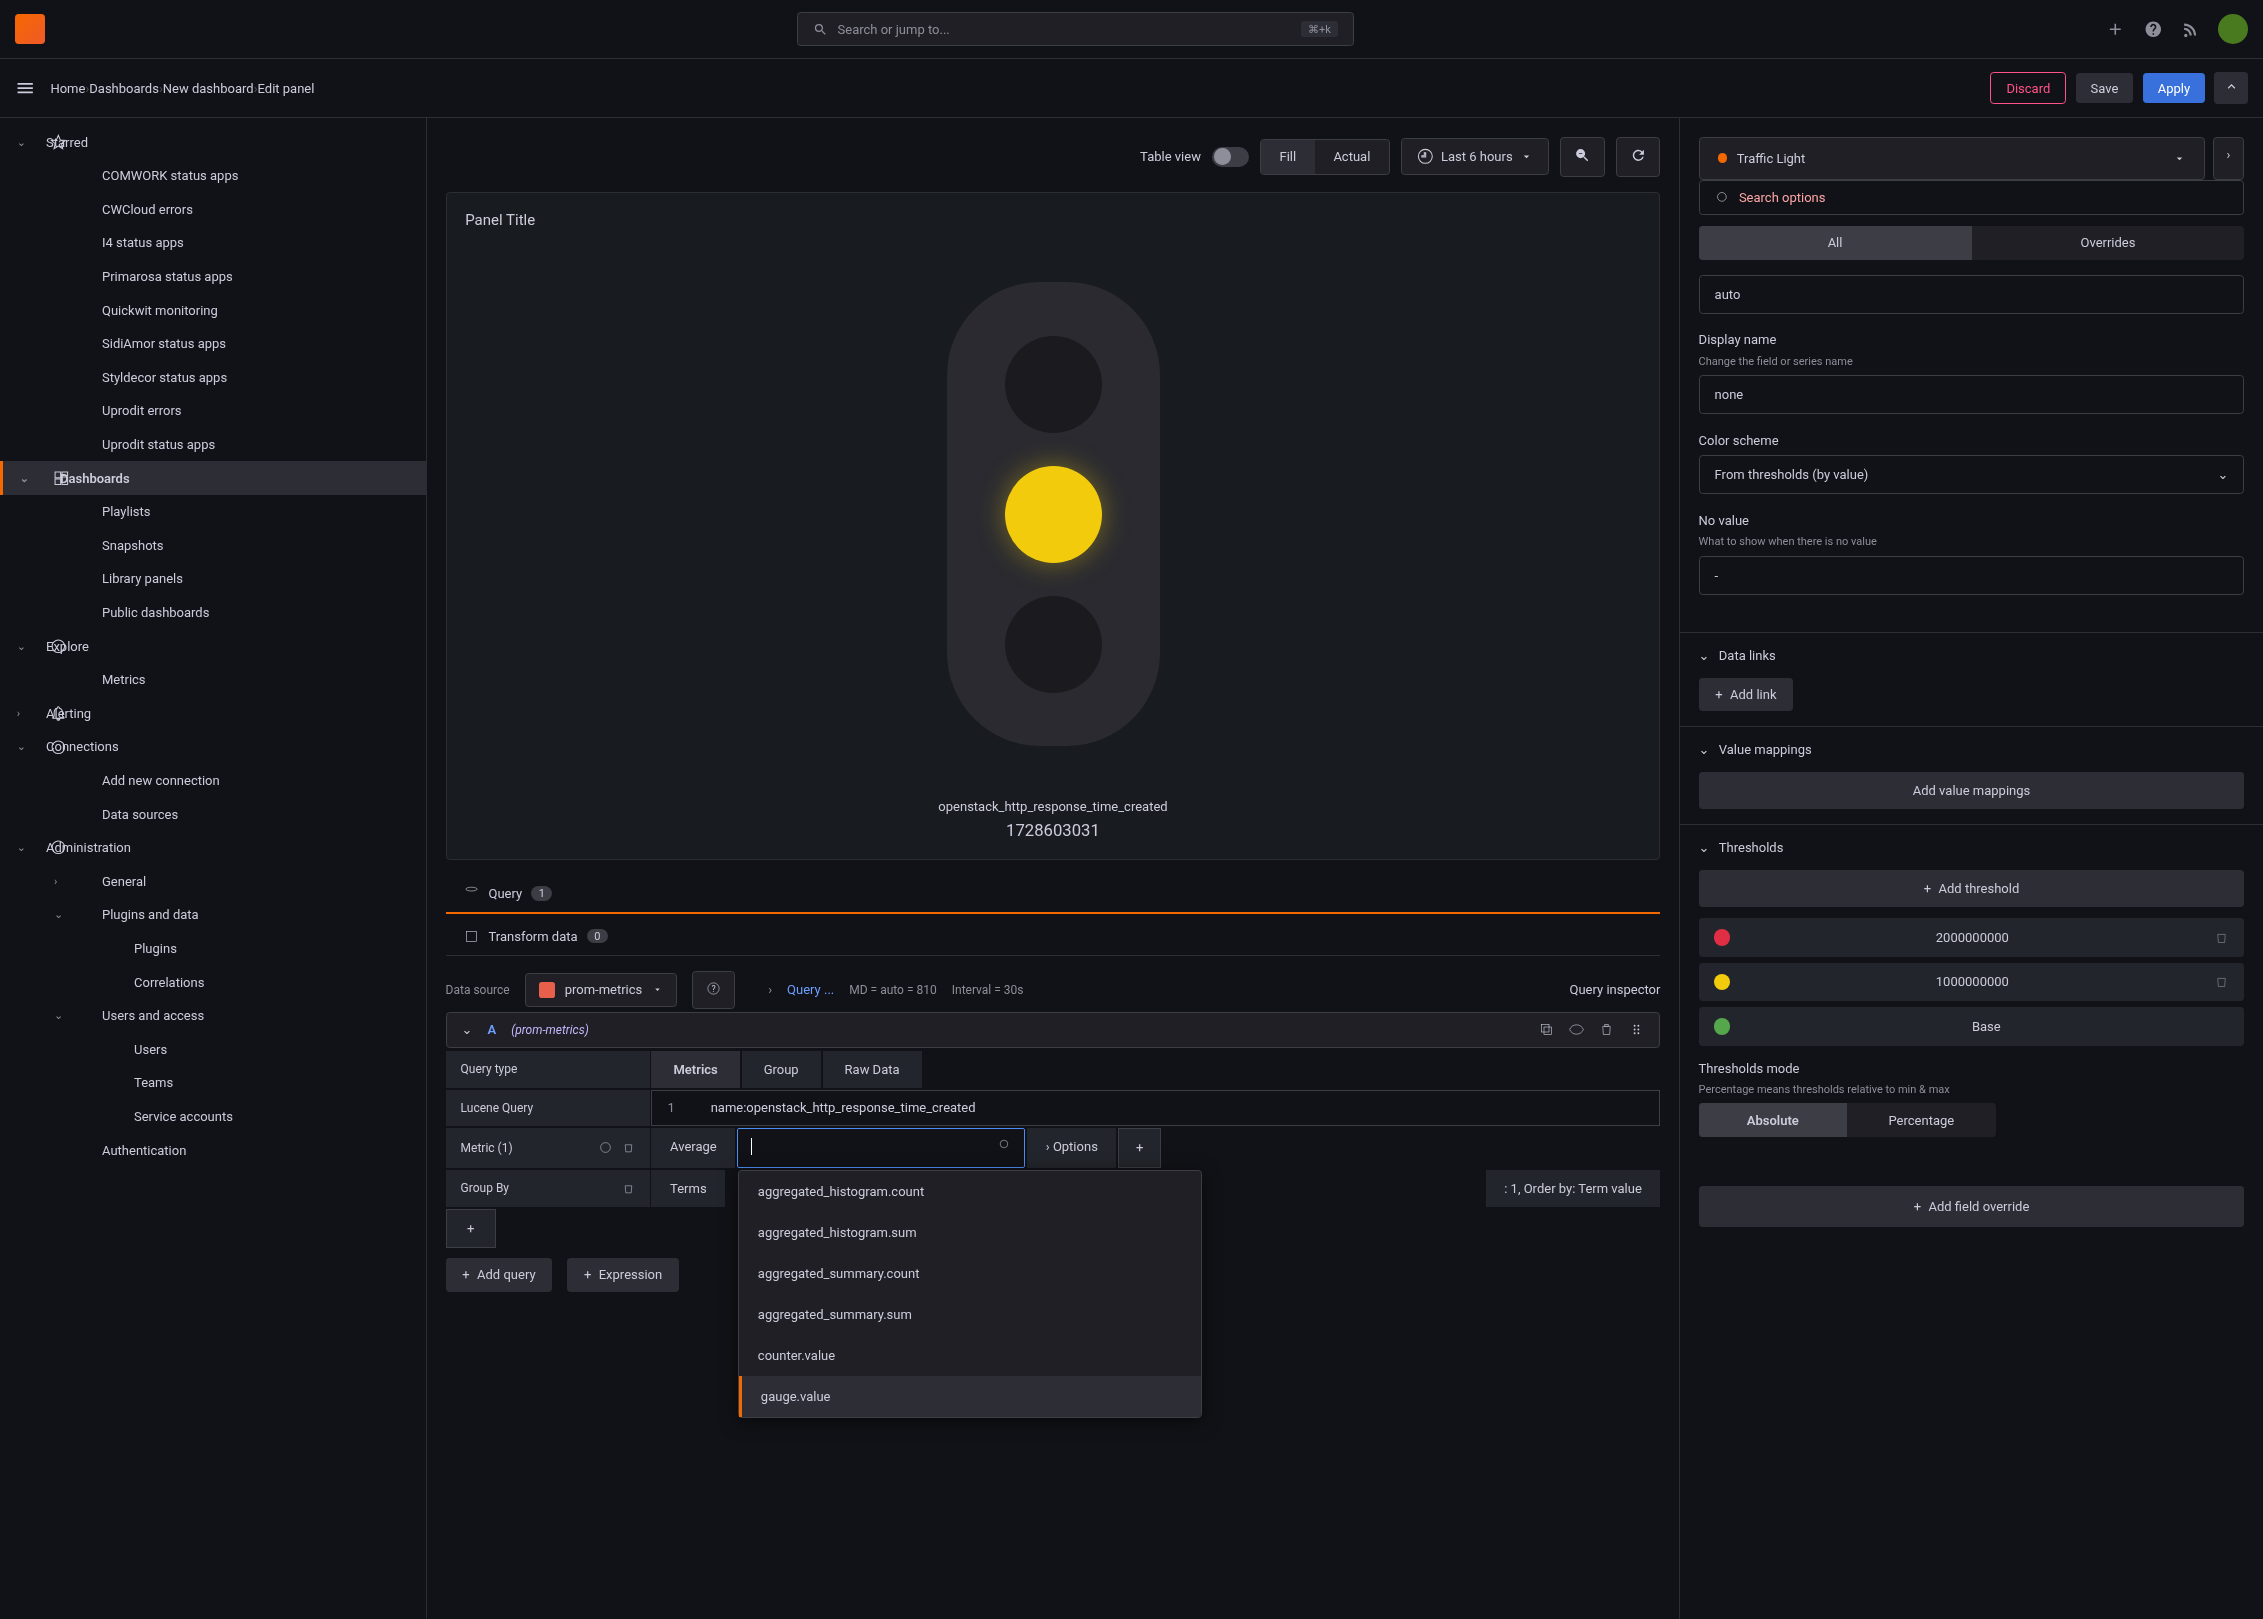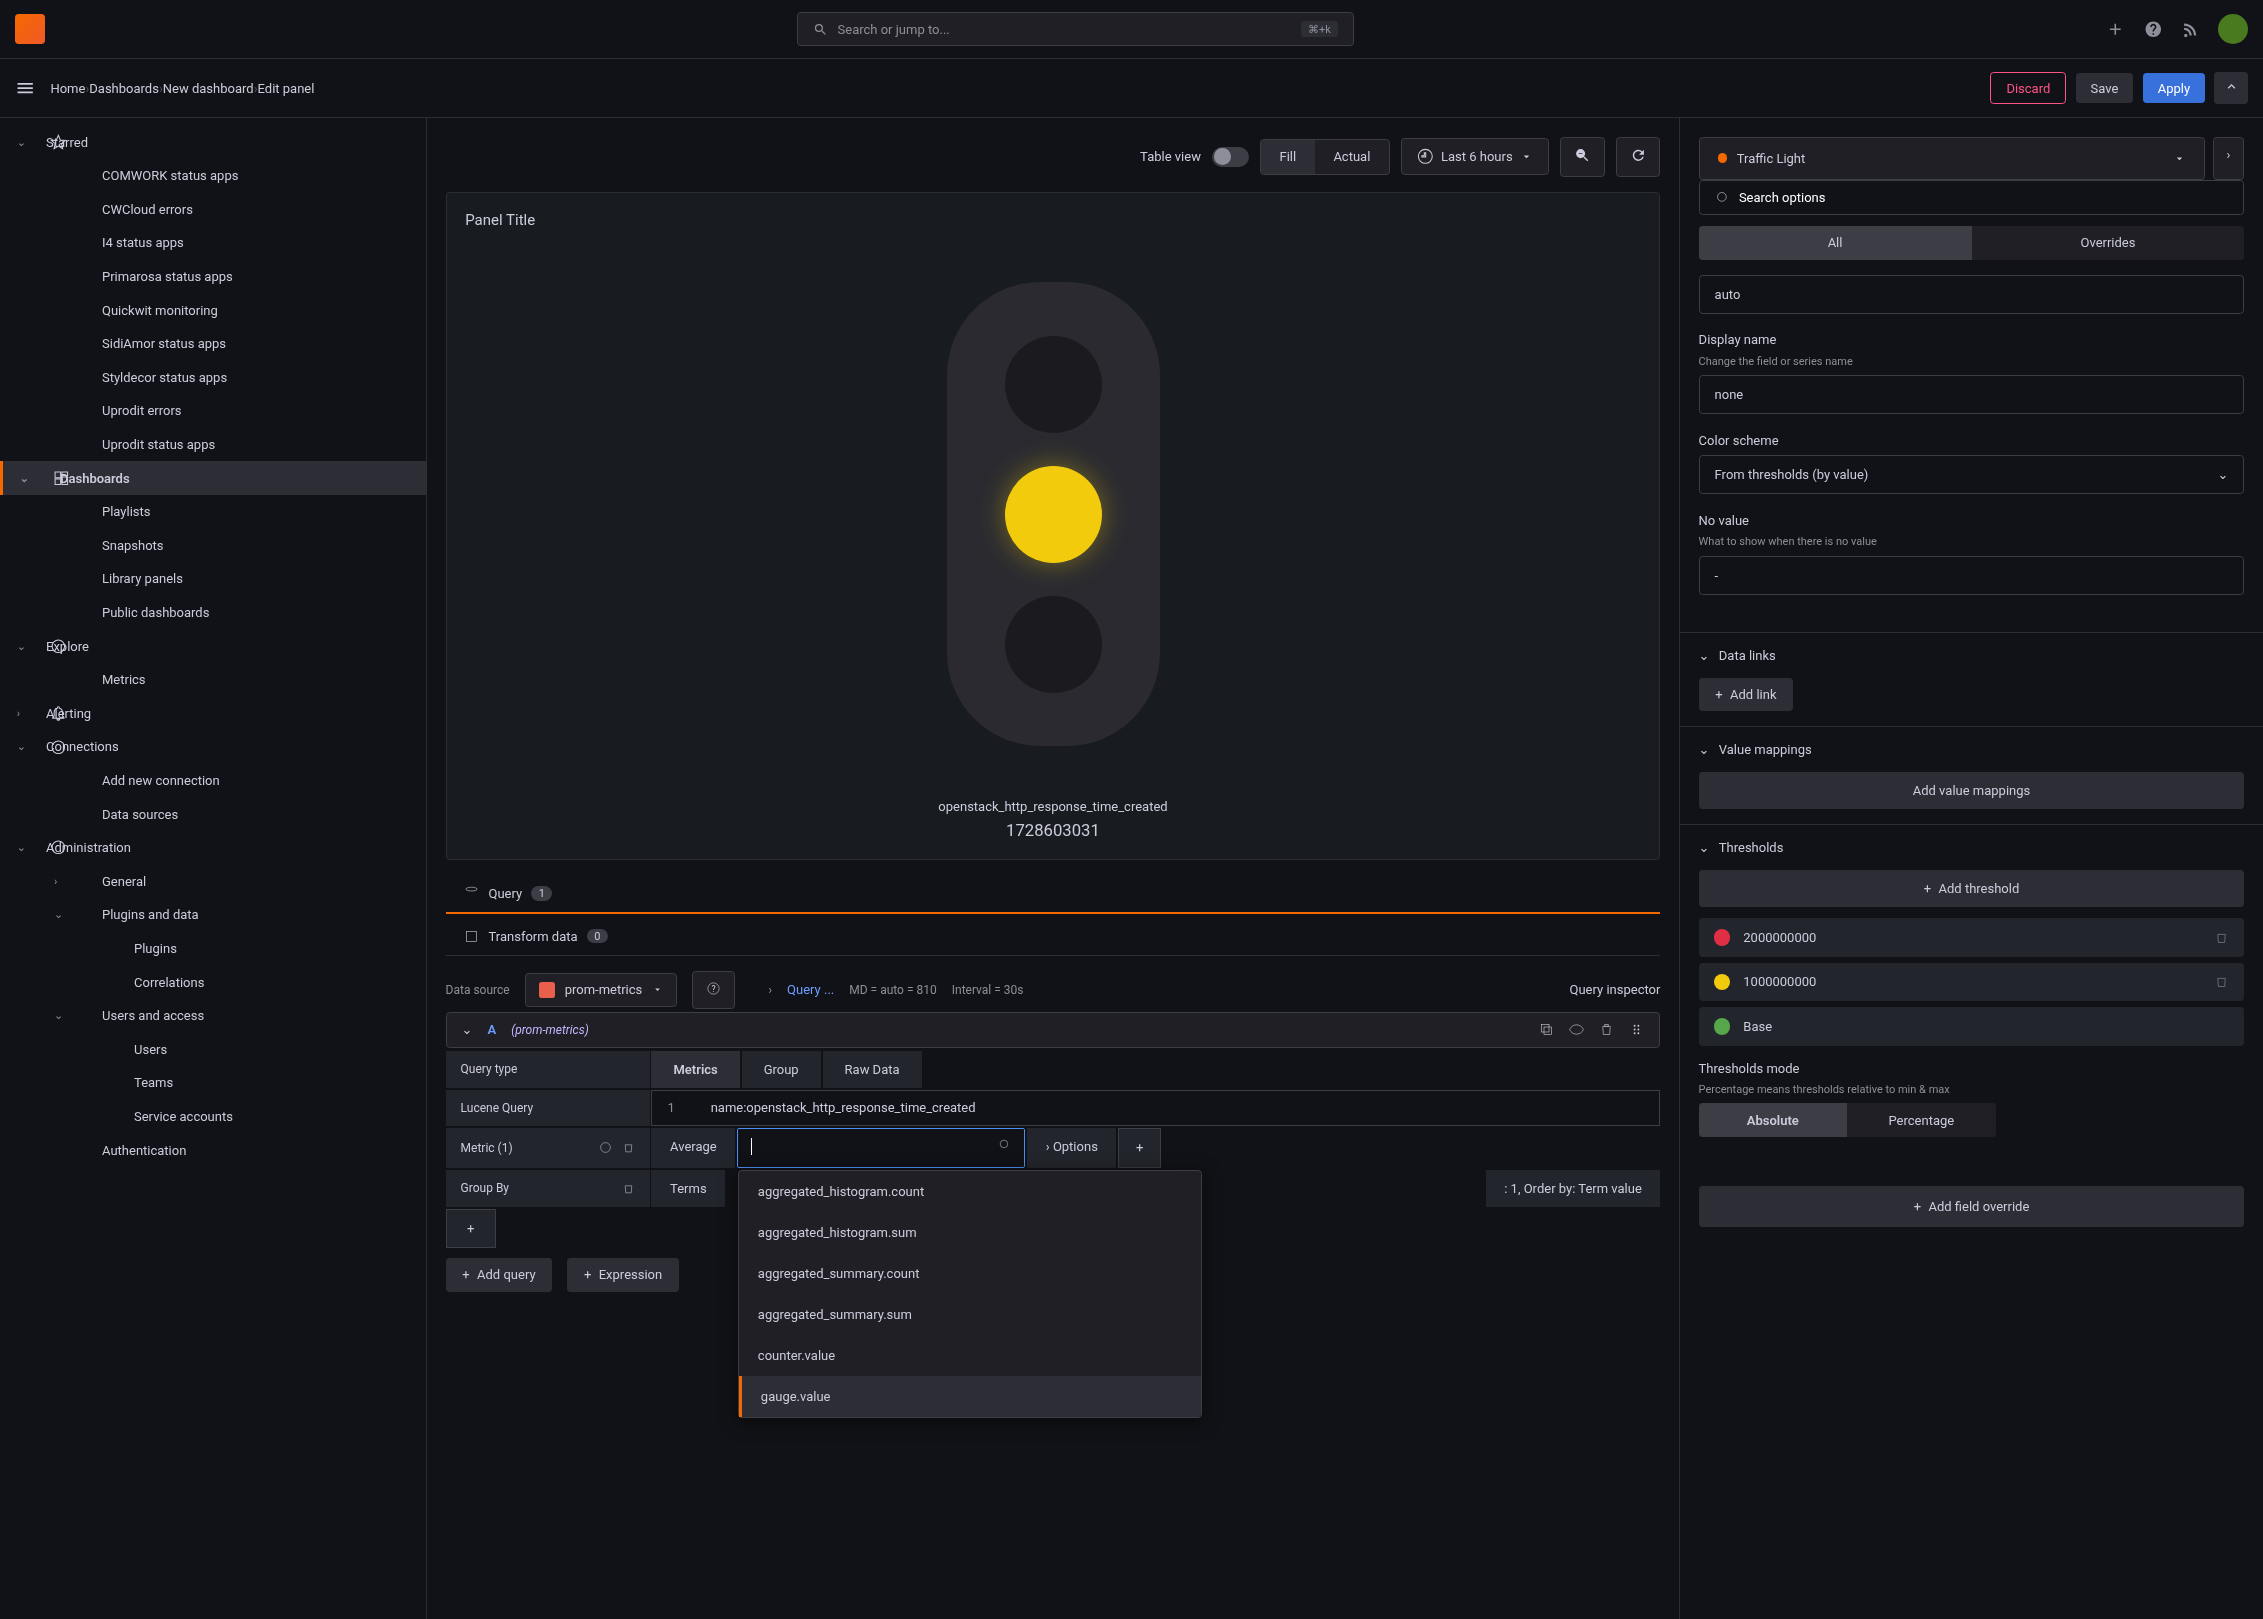--- a/index.html
+++ b/index.html
@@ -102,21 +102,21 @@
 .opt-input { background: #111217; border: 0.9px solid #3d3d45; border-radius: 3.7px; padding: 11px 15px; width: 100%; }
 .opt-select { background: #111217; border: 0.9px solid #3d3d45; border-radius: 3.7px; padding: 11px 15px; width: 100%; display: flex; justify-content: space-between; cursor: pointer; }
 
 .section-header { padding: 15px 18.6px; display: flex; align-items: center; gap: 9.3px; cursor: pointer; border-top: 0.9px solid #2d2d35; }
 .section-body { padding: 0 18.6px 15px; }
 .link-btn { background: #2d2d35; padding: 9.3px 16.7px; border-radius: 3.7px; display: inline-flex; align-items: center; gap: 7.4px; cursor: pointer; }
 .full-btn { background: #2d2d35; padding: 11px; border-radius: 3.7px; width: 100%; text-align: center; cursor: pointer; display: flex; align-items: center; justify-content: center; gap: 7.4px; }
 
 .threshold-row { display: flex; align-items: center; gap: 13px; background: #22252b; padding: 11px 15px; border-radius: 3.7px; margin-bottom: 5.6px; }
 .threshold-dot { width: 16.7px; height: 16.7px; border-radius: 50%; }
-.threshold-val { flex: 1; }
+.threshold-val { flex: 1; text-align: center; }
 .threshold-del { color: #8e8e9a; cursor: pointer; }
 
 .mode-toggle { display: flex; background: #1f1f25; border-radius: 3.7px; overflow: hidden; width: 297px; }
 .mode-btn { flex: 1; padding: 9.3px; text-align: center; cursor: pointer; }
 .mode-btn.active { background: #3d3d45; font-weight: 600; }
 
 .override-btn { margin: 15px 18.6px 18.6px; background: #2d2d35; padding: 13px; border-radius: 3.7px; text-align: center; cursor: pointer; display: flex; align-items: center; justify-content: center; gap: 7.4px; }
 
 .floating-badge { position: absolute; width: 50px; height: 50px; background: #3871dc; border-radius: 50%; display: flex; align-items: center; justify-content: center; color: #fff; font-size: 18.6px; left: 903px; top: 1291px; z-index: 50; }
 
@@ -475,21 +475,21 @@
         <svg style="margin-left:auto" width="13" height="13" viewBox="0 0 24 24">
             <path d="M7 10l5 5 5-5z"></path>
           </svg>
       </div>
       <div class="sq-btn" style="margin:0">›</div>
     </div>
     <div class="search-opts">
       <svg width="15" height="15" viewBox="0 0 24 24">
           <circle cx="11" cy="11" r="7" fill="none" stroke="currentColor"></circle>
         </svg>
-      <span style="color:#ffffff">Search options</span>
+      <span style="color:#fca5a5">Search options</span>
     </div>
     <div class="opt-tabs">
       <div class="opt-tab active">All</div>
       <div class="opt-tab">Overrides</div>
     </div>
 
     <div class="opt-section">
       <div class="opt-input">auto</div>
     </div>
     <div class="opt-section">

